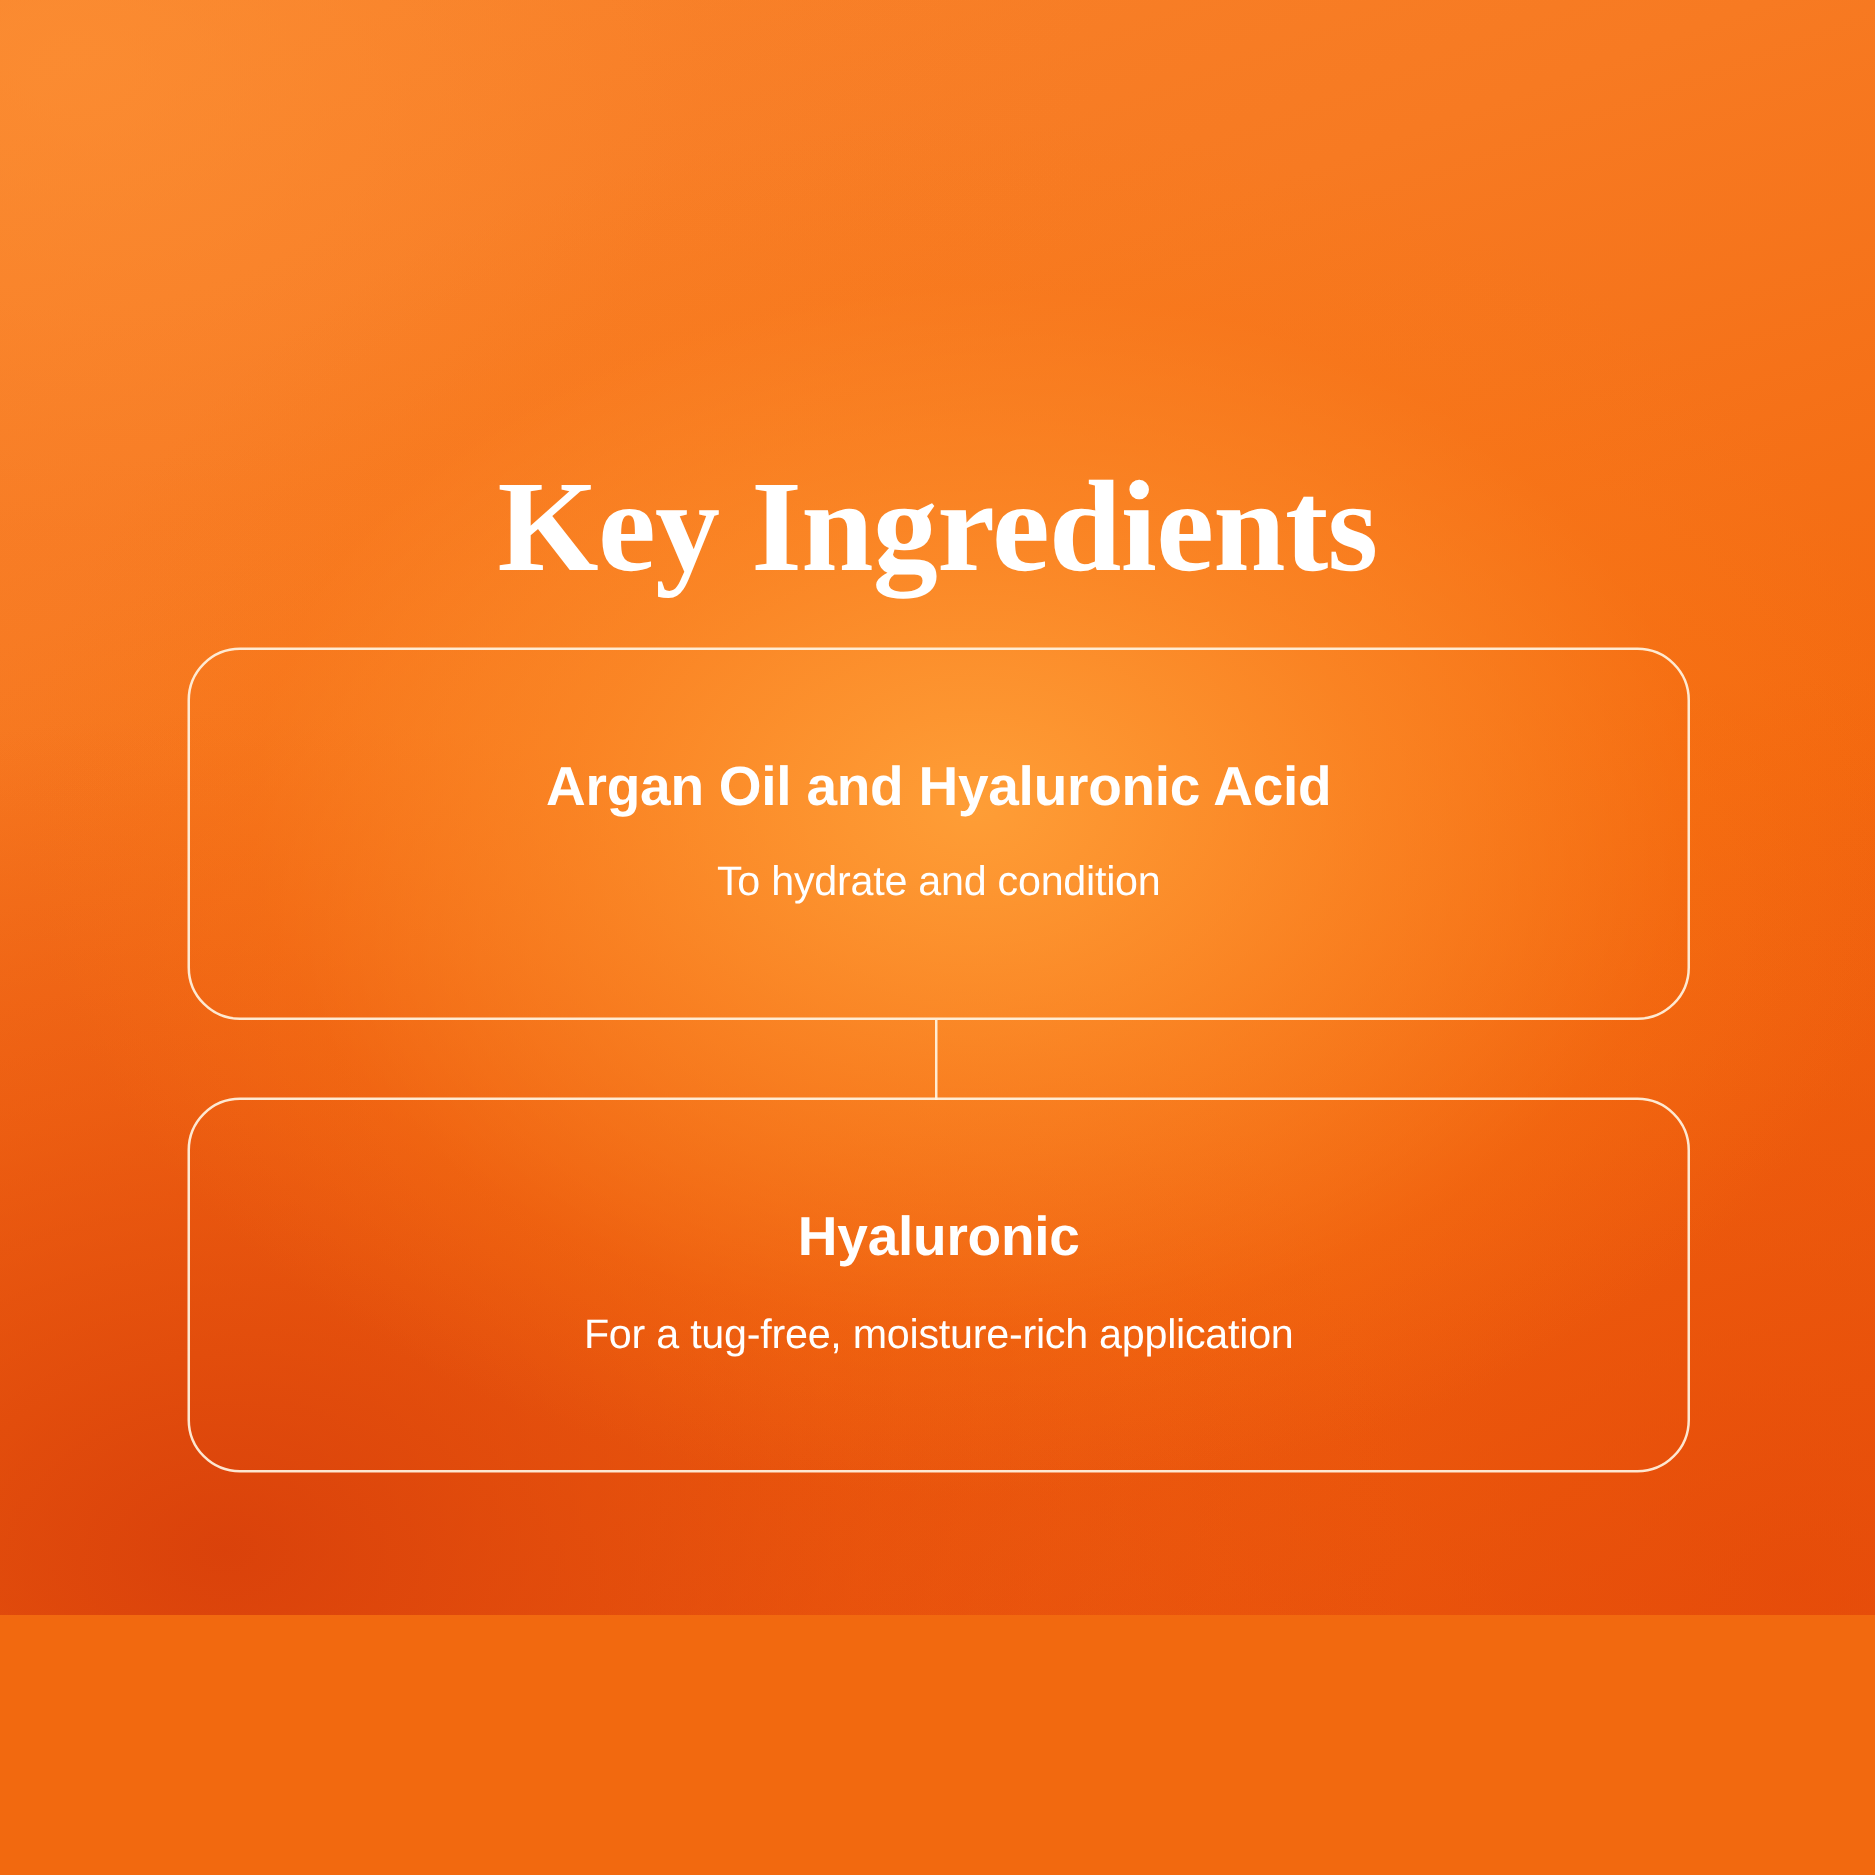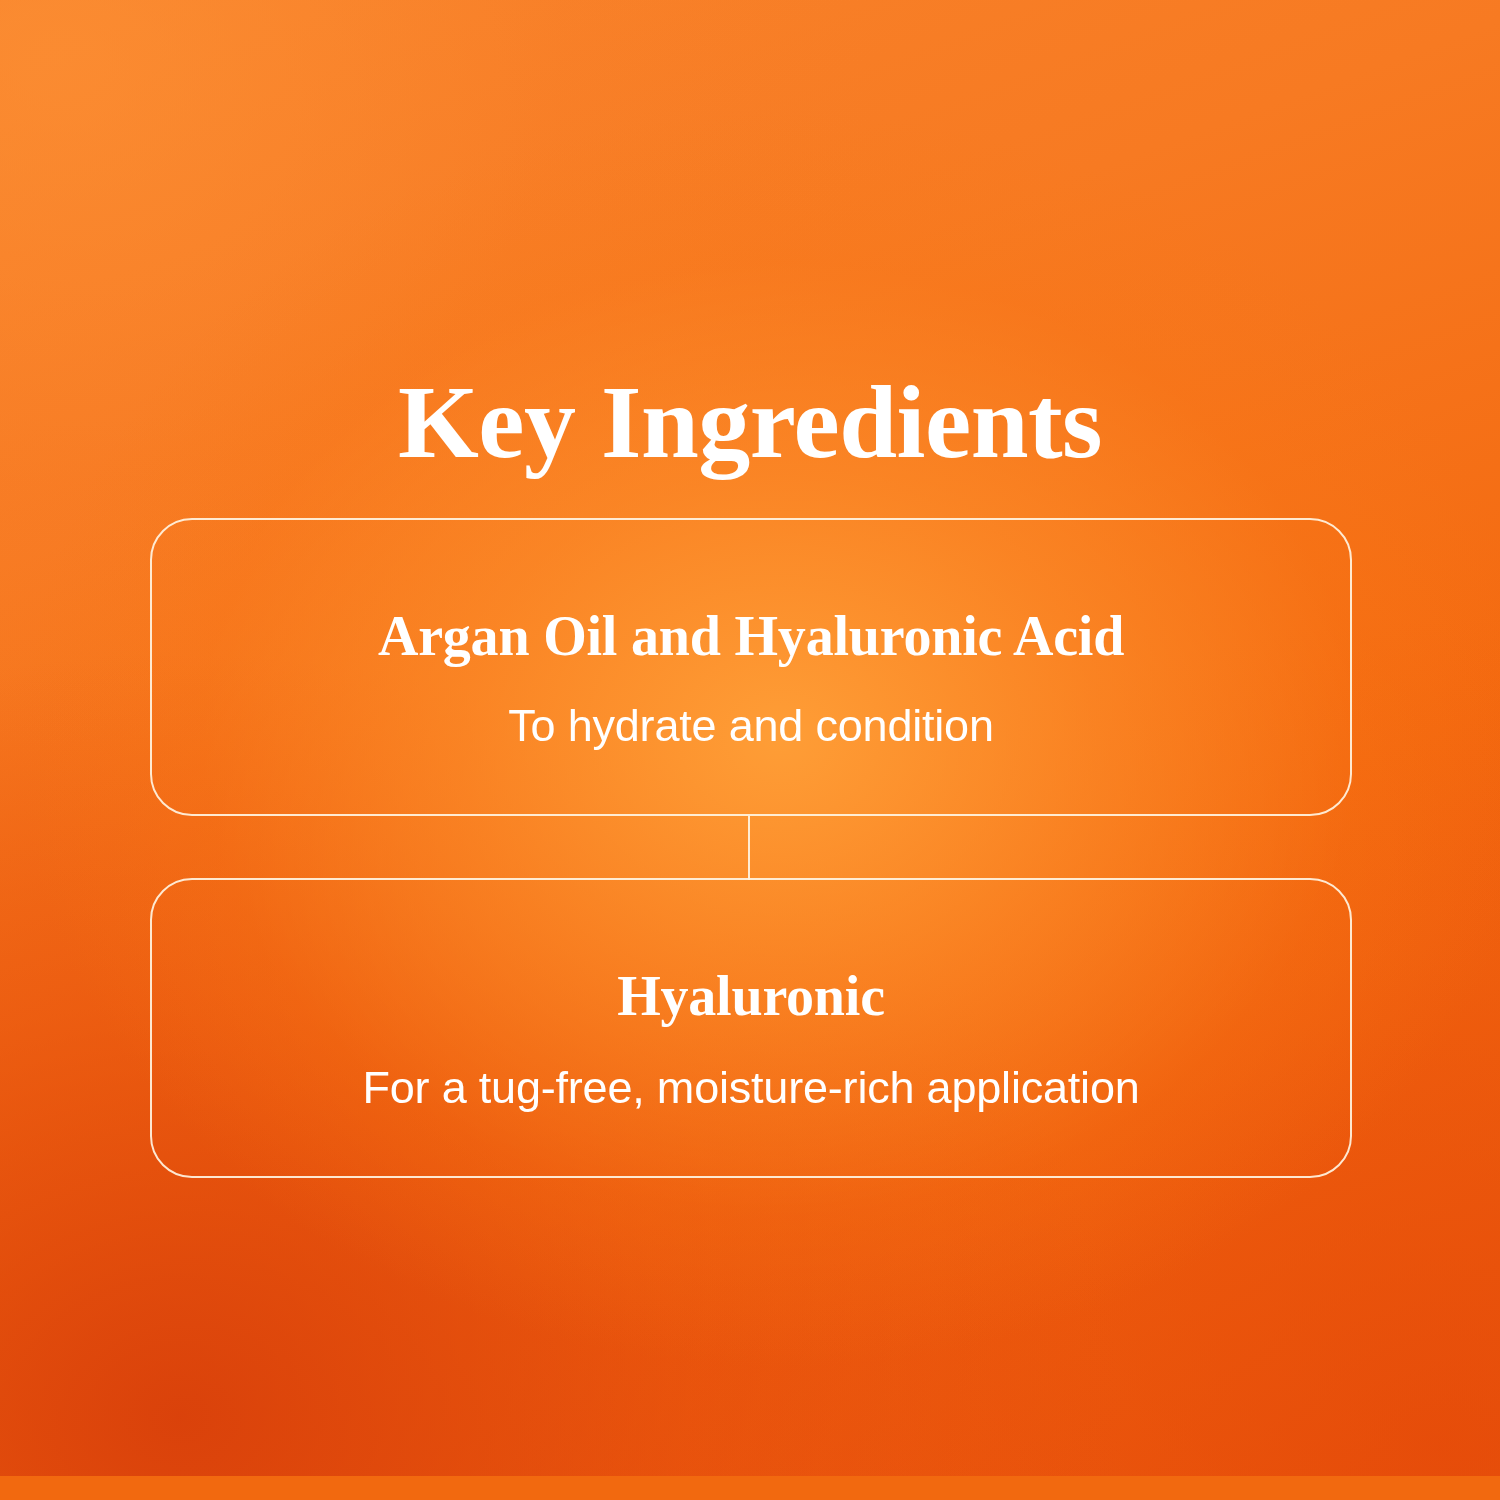--- a/index.html
+++ b/index.html
@@ -4,21 +4,21 @@
 <style>
   html, body {
     margin: 0;
     padding: 0;
     background: #F2690F;
   }
 
   #stage {
     position: relative;
     width: 1500px;
-    height: 1476px;
+    height: 1292px;
     overflow: hidden;
     font-family: "Liberation Sans", sans-serif;
     
     background-color: #F4701A;
     background-image:
       radial-gradient(ellipse 62% 52% at 52% 50%, rgba(255,160,56,0.95) 0%, rgba(252,139,40,0.72) 34%, rgba(249,120,22,0.30) 62%, rgba(244,104,12,0.0) 82%),
       radial-gradient(ellipse 85% 70% at 12% 96%, rgba(214,60,10,0.85) 0%, rgba(226,72,12,0.45) 40%, rgba(235,84,14,0.0) 74%),
       radial-gradient(ellipse 80% 72% at 96% 98%, rgba(228,72,8,0.62) 0%, rgba(235,84,12,0.28) 46%, rgba(240,94,14,0.0) 78%),
       radial-gradient(ellipse 70% 60% at 4% 4%, rgba(253,146,54,0.58) 0%, rgba(250,130,44,0.18) 48%, rgba(248,122,34,0.0) 78%),
       linear-gradient(160deg, #F8832B 0%, #F77A22 28%, #F4690F 62%, #E9530C 100%);
@@ -65,34 +65,34 @@
   .card-inner {
     position: absolute;
     left: 0;
     right: 0;
   }
 
   #card-1 .card-inner { top: 86px; }
   #card-2 .card-inner { top: 86px; }
 
   .card-heading {
-    font-family: Liberation Serif, serif;
+    font-family: Liberation Sans, sans-serif;
     font-weight: 700;
-    font-size: 56px;
+    font-size: 44px;
     line-height: 1.1;
     letter-spacing: -0.2px;
     color: #FFFFFF;
     margin: 0;
     white-space: nowrap;
   }
 
   .card-subtext {
     font-family: "Liberation Sans", sans-serif;
     font-weight: 400;
-    font-size: 45px;
+    font-size: 33px;
     line-height: 1.15;
     letter-spacing: -0.2px;
     color: #FFFFFF;
     margin: 0;
     white-space: nowrap;
   }
 
   #card-1 .card-subtext { margin-top: 32px; }
   #card-2 .card-subtext { margin-top: 34px; }
 

